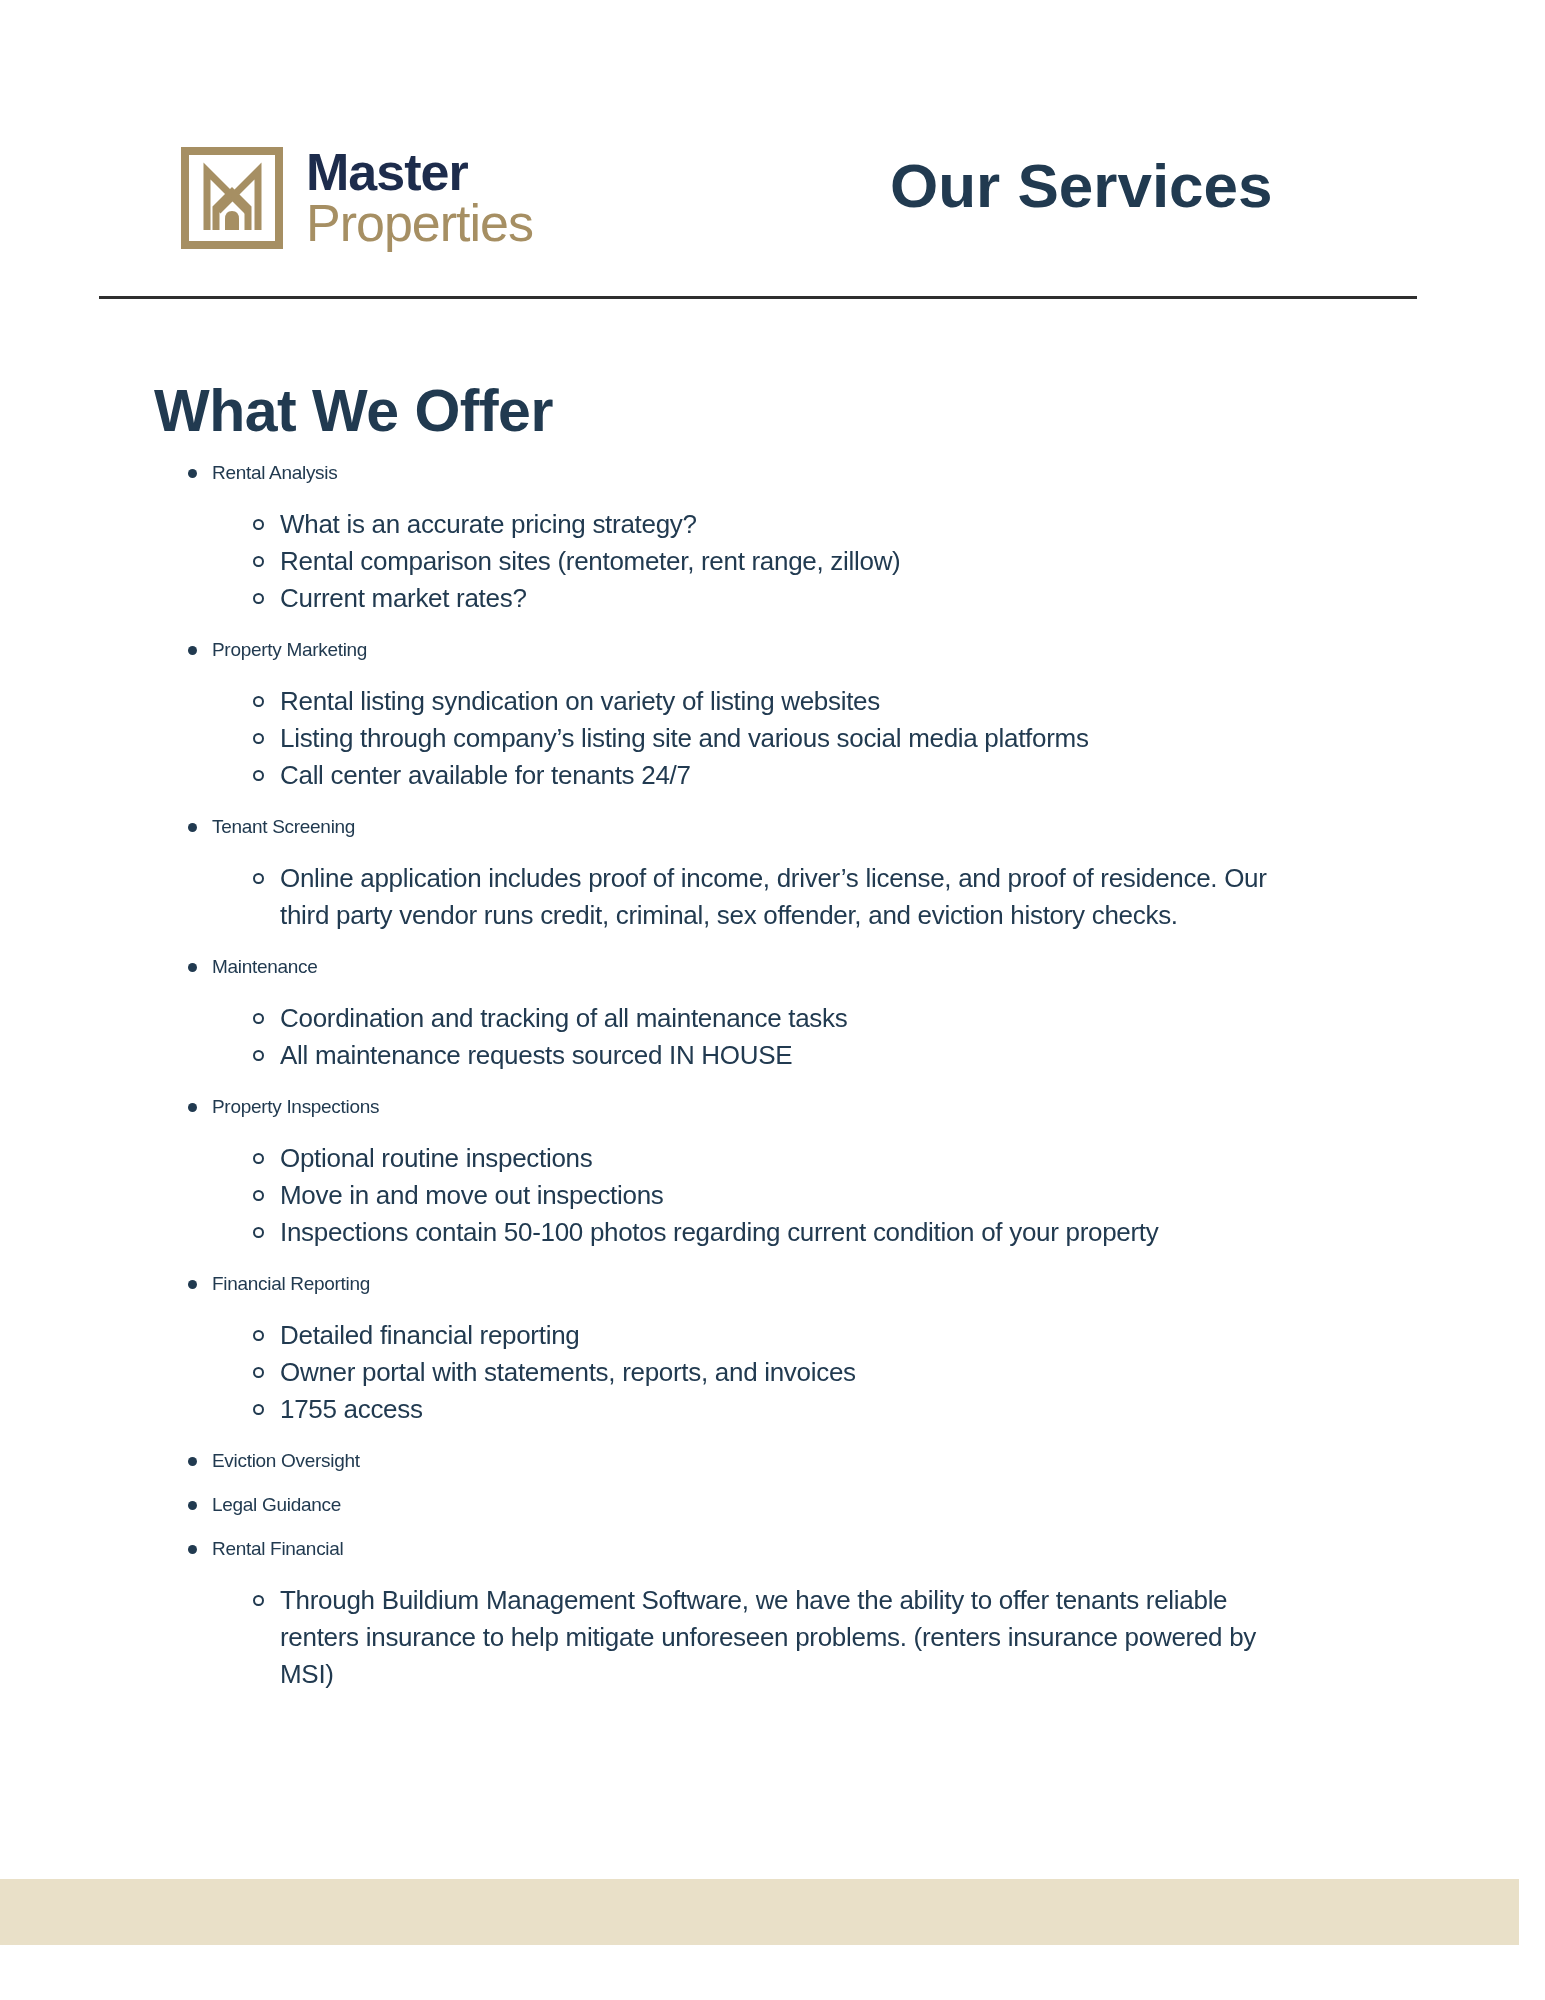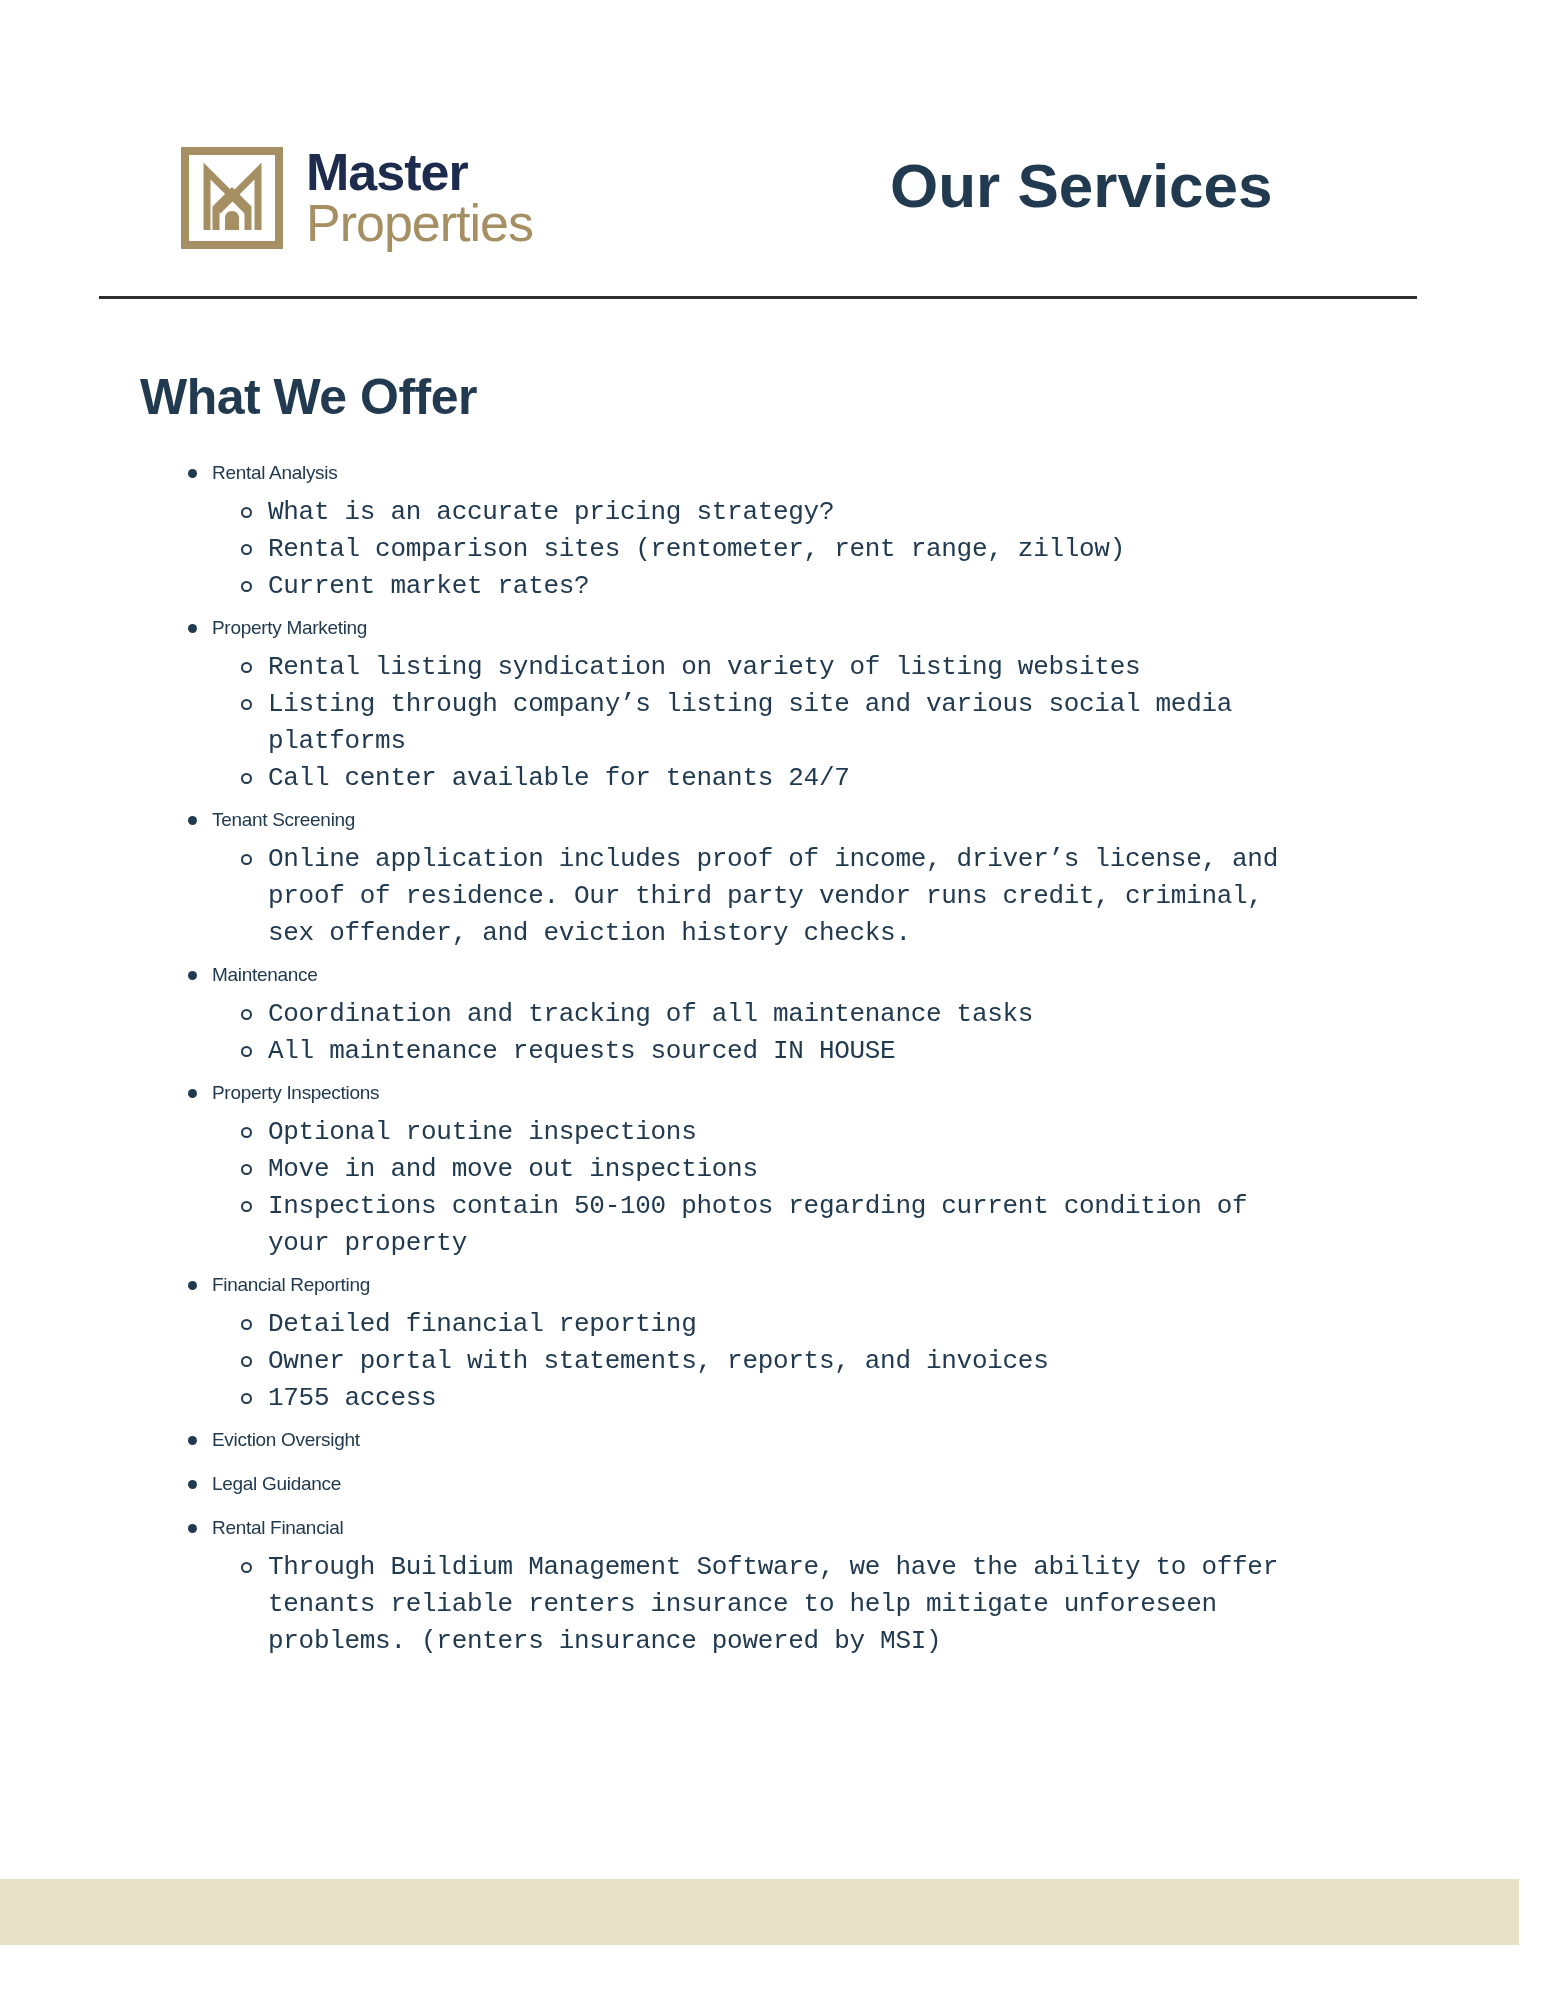--- a/index.html
+++ b/index.html
@@ -27,40 +27,40 @@
     position:absolute;left:890px;top:150px;margin:0;
     font-size:62px;font-weight:700;line-height:72px;
     color:var(--navy);letter-spacing:0;text-align:right;
   }
   .header-divider{
     position:absolute;left:99px;top:296px;width:1318px;height:3px;
     background:var(--rule);border:0;margin:0;padding:0;
   }
   
   .section-heading{
-    position:absolute;left:140px;top:368px;margin:0;
-    font-size:50px;font-weight:800;line-height:58px;
+    position:absolute;left:140px;top:368px;margin:14px;
+    font-size:59px;font-weight:800;line-height:58px;
     color:var(--navy);letter-spacing:-0.5px;
   }
   .services{
     position:absolute;left:0;top:450px;width:1545px;
     margin:0;padding:0;list-style:none;
   }
   .service-item{margin:2px 0 0 0;padding:0;list-style:none;}
   .main-row{
     display:block;position:relative;
     padding-left:212px;
     font-size:19px;line-height:42px;letter-spacing:-0.3px;
     color:var(--navy);
   }
   .main-row::before{
     content:"";position:absolute;left:188px;top:17px;
     width:9px;height:9px;border-radius:50%;background:var(--navy);
   }
-  .sublist{margin:0;padding:0;list-style:none;font-family:Liberation Mono, monospace;}
+  .sublist{margin:12px;padding:0;list-style:none;}
   .service-subitem{
     position:relative;box-sizing:border-box;
     padding-left:268px;max-width:1280px;
     font-size:26px;line-height:37px;letter-spacing:-0.3px;
     color:var(--navy);list-style:none;
   }
   .service-subitem::before{
     content:"";position:absolute;left:241px;top:13px;
     box-sizing:border-box;width:11px;height:11px;border-radius:50%;
     border:2.5px solid var(--navy);background:transparent;

